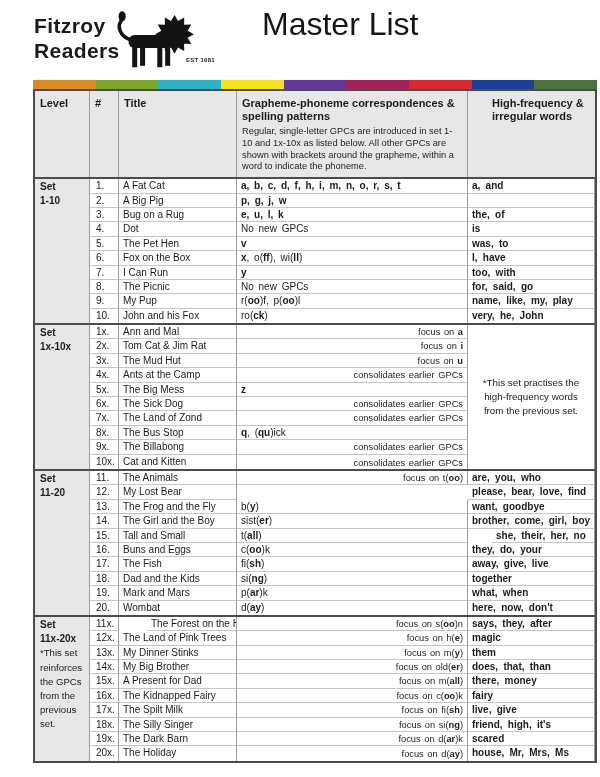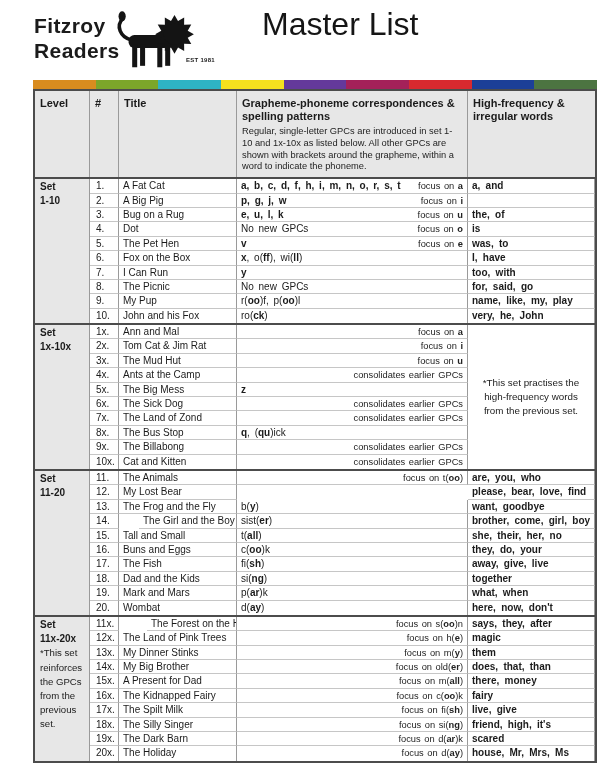--- a/index.html
+++ b/index.html
@@ -14,32 +14,32 @@
   .lion{position:absolute;left:74px;top:0;}
   .est{position:absolute;right:4px;bottom:10px;font-size:6px;font-weight:bold;letter-spacing:.3px;}
   .page-title{position:absolute;left:262px;top:6px;margin:0;font-size:32px;font-weight:400;color:#151515;}
   
   .color-bar{position:absolute;left:33px;top:80px;width:564px;height:9px;display:flex;}
   .bar-seg{flex:1 1 0;}
   
   .master-table{position:absolute;left:33px;top:89px;width:564px;border:2px solid #4c4c4c;box-sizing:border-box;background:#fff;}
   .thead{display:grid;grid-template-columns:55px 29px 118px 231px 1fr;background:#e7e7e7;min-height:86px;}
   .th{padding:6px 5px 4px 5px;font-weight:bold;font-size:11px;line-height:13px;border-right:1px solid #9a9a9a;box-sizing:border-box;}
-  .th:last-child{border-right:none;}
+  .th:last-child{border-right:none;margin-left:19px;}
   .gpc-desc{font-weight:normal;font-size:9.3px;line-height:11.8px;margin-top:3px;color:#232323;}
   .set-block{display:grid;grid-template-columns:55px 29px 118px 231px 1fr;grid-auto-rows:14.4px;border-top:2px solid #4c4c4c;}
   .cell{box-sizing:border-box;border-right:1px solid #9a9a9a;border-bottom:1px solid #c6c6c6;
         font-size:10px;line-height:12.5px;padding:1px 4px 0 4px;overflow:hidden;white-space:nowrap;}
   .cell.last-row{border-bottom:none;}
   .level-cell{background:#e7e7e7;grid-column:1;white-space:normal;padding-left:5px;}
   .lvl-b{font-weight:bold;line-height:14.2px;}
   .lvl-note{font-size:9.6px;line-height:14.2px;}
   .num-cell{padding-left:6px;}
   .title-cell{}
-  .gpc-cell{display:flex;justify-content:space-between;align-items:baseline;}
+  .gpc-cell{display:flex;justify-content:space-between;align-items:baseline;flex-direction:column;}
   .gpc-left{word-spacing:2px;}
   .gpc-right{font-size:9.3px;color:#232323;word-spacing:1px;margin-left:auto;padding-left:4px;}
   .hf-cell{font-weight:bold;word-spacing:2.5px;}
   .hf-note-cell{white-space:normal;display:flex;align-items:center;justify-content:flex-start;
         text-align:center;font-size:9.8px;line-height:14px;padding:0 9px;}
   b{font-weight:bold;}
 </style>
 </head>
 <body>
 
@@ -252,33 +252,33 @@
         <div class="cell title-cell" style="grid-area: 2 / 3;">My Lost Bear</div>
         <div class="cell hf-cell" style="grid-area: 2 / 5;">please, bear, love, find</div>
         <div class="cell num-cell" style="grid-area: 3 / 2;">13.</div>
         <div class="cell title-cell" style="grid-area: 3 / 3;">The Frog and the Fly</div>
         <div class="cell gpc-cell" style="grid-area: 3 / 4;">
           <span class="gpc-left">b(<b>y</b>)</span>
           <span class="gpc-right"></span>
         </div>
         <div class="cell hf-cell" style="grid-area: 3 / 5;">want, goodbye</div>
         <div class="cell num-cell" style="grid-area: 4 / 2;">14.</div>
-        <div class="cell title-cell" style="grid-area: 4 / 3; margin-left: 20px;">The Girl and the Boy</div>
+        <div class="cell title-cell" style="grid-area: 4 / 3;">The Girl and the Boy</div>
         <div class="cell gpc-cell" style="grid-area: 4 / 4;">
           <span class="gpc-left">sist(<b>er</b>)</span>
           <span class="gpc-right"></span>
         </div>
         <div class="cell hf-cell" style="grid-area: 4 / 5;">brother, come, girl, boy</div>
         <div class="cell num-cell" style="grid-area: 5 / 2;">15.</div>
         <div class="cell title-cell" style="grid-area: 5 / 3;">Tall and Small</div>
         <div class="cell gpc-cell" style="grid-area: 5 / 4;">
           <span class="gpc-left">t(<b>all</b>)</span>
           <span class="gpc-right"></span>
         </div>
-        <div class="cell hf-cell" style="grid-area: 5 / 5;">she, their, her, no</div>
+        <div class="cell hf-cell" style="grid-area: 5 / 5; margin-left: 24px;">she, their, her, no</div>
         <div class="cell num-cell" style="grid-area: 6 / 2;">16.</div>
         <div class="cell title-cell" style="grid-area: 6 / 3;">Buns and Eggs</div>
         <div class="cell gpc-cell" style="grid-area: 6 / 4;">
           <span class="gpc-left">c(<b>oo</b>)k</span>
           <span class="gpc-right"></span>
         </div>
         <div class="cell hf-cell" style="grid-area: 6 / 5;">they, do, your</div>
         <div class="cell num-cell" style="grid-area: 7 / 2;">17.</div>
         <div class="cell title-cell" style="grid-area: 7 / 3;">The Fish</div>
         <div class="cell gpc-cell" style="grid-area: 7 / 4;">

